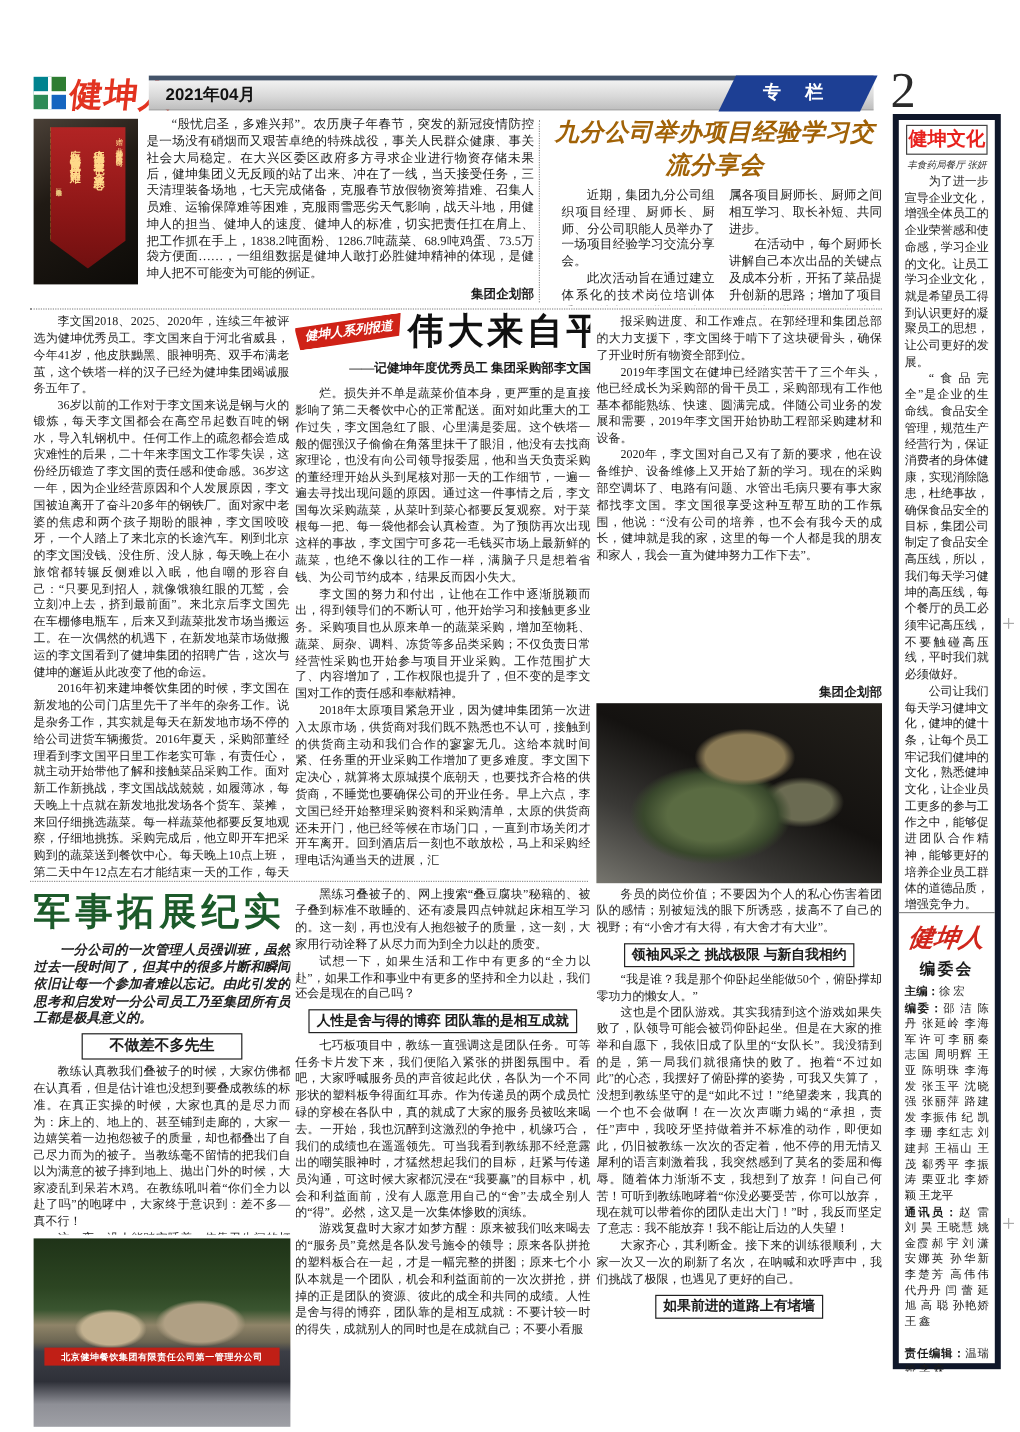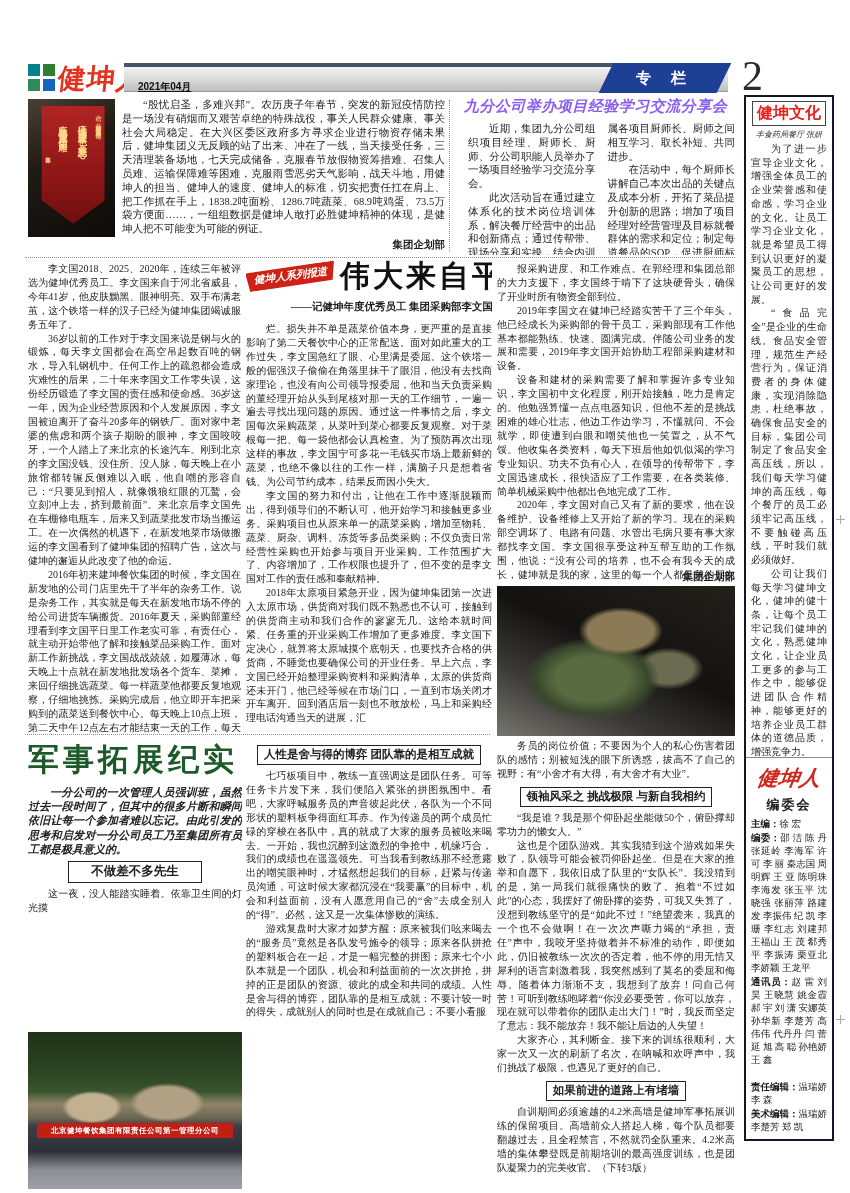--- a/index.html
+++ b/index.html
@@ -15,22 +15,22 @@
     background:conic-gradient(#2e7d32 0 25%, #1565c0 0 50%, #2e8b57 0 75%, #00838f 0);
     position:absolute; }
   .logo-icon::before, .logo-icon::after { content:""; position:absolute; background:#fff; }
   .logo-icon::before { left:12px; top:0; width:3px; height:27px; }
   .logo-icon::after { left:0; top:12px; width:27px; height:3px; }
   .logo-text { left:58px; top:60px; font-size:28px; font-weight:900; color:#e23320;
     transform:skewX(-6deg); letter-spacing:1px; }
   .header-bar { left:124px; top:63px; width:604px; height:29px;
     background:linear-gradient(180deg,#f2f2f2 0%,#d9d9d9 55%,#bfbfbf 100%);
     border-top:4px solid #44546a; border-bottom:1px solid #9a9a9a; }
-  .header-date { position:absolute; left:14px; top:13px; font-size:10px; font-weight:bold;
-    color:#111; font-family:"Liberation Sans","DejaVu Sans",sans-serif;text-decoration:underline; }
+  .header-date { position:absolute; left:14px; top:3px; font-size:14px; font-weight:bold;
+    color:#111; font-family:"Liberation Sans","DejaVu Sans",sans-serif; }
   .section-flag { position:absolute; right:4px; top:-4px; width:118px; height:30px;
     background:#1d3f94; transform:skewX(-26deg); }
   .section-flag span { display:block; transform:skewX(26deg); color:#fff; text-align:center;
     font:bold 15px/30px "Liberation Sans","DejaVu Sans",sans-serif; letter-spacing:8px; }
   .page-num { left:742px; top:52px; font-size:42px; color:#2a2a2a; font-weight:normal; }
 
   
   .paras p { text-indent:2em; text-align:justify; margin:0; }
   .bodytxt { font-size:10px; line-height:13.9px; }
   .toptxt  { font-size:10.5px; line-height:13.8px; }
@@ -50,22 +50,22 @@
   .pennant .ded { position:absolute; right:2px; top:4px; writing-mode:vertical-rl;
     font-size:6px; color:#ffd98a; letter-spacing:1px; height:70%; }
   .pennant .m1 { position:absolute; right:16px; top:12px; writing-mode:vertical-rl;
     font-size:9px; font-weight:bold; color:#ffd98a; letter-spacing:2px; height:78%; }
   .pennant .m2 { position:absolute; left:14px; top:12px; writing-mode:vertical-rl;
     font-size:9px; font-weight:bold; color:#ffd98a; letter-spacing:2px; height:78%; }
   .pennant .sig { position:absolute; left:2px; bottom:14px; writing-mode:vertical-rl;
     font-size:5px; color:#e8c87e; height:50%; }
   .tl-text { left:122px; top:98px; width:323px; height:154px; }
   .tm-art { left:456px; top:97px; width:279px; height:158px; }
-  .tm-title { text-align:center; color:#8b5cf6; font-weight:bold; font-style:italic;
-    font-size:15px; margin-bottom:6px; letter-spacing:0.5px; }
+  .tm-title { text-align:center; color:#a16207; font-weight:bold; font-style:italic;
+    font-size:20px; margin-bottom:6px; letter-spacing:0.5px; }
   .tm-cols { column-count:2; column-gap:12px;margin-left:12px; }
   .vdot-top { left:449px; top:100px; height:152px; }
   .hdot-1 { left:25px; top:257px; width:710px; }
 
   
   .hero-col1 { left:28px; top:262px; width:213px; height:472px; }
   .hero-col2 { left:246px; top:258px; width:246px; height:478px; }
   .hero-col3 { left:497px; top:262px; width:238px; height:320px; }
   .hero-header { position:relative; height:64px; width:292px; }
   .hero-badge { position:absolute; left:0; top:8px; transform:rotate(-7deg);
@@ -101,21 +101,21 @@
   .group-photo { left:28px; top:1032px; width:214px; height:157px; position:absolute;
     background:
       radial-gradient(ellipse 40px 22px at 30% 48%, #c2b190 0 60%, rgba(0,0,0,0) 75%),
       radial-gradient(ellipse 50px 26px at 65% 45%, #b0a084 0 60%, rgba(0,0,0,0) 75%),
       linear-gradient(180deg,#1f3318 0%,#2c4522 26%,#3a5530 38%,#8f8468 46%,#6b6552 55%,#3c3e46 60%,#2e3038 76%,#8e8f96 88%,#9fa0a6 100%); }
   .group-photo .banner { position:absolute; left:4%; top:58%; width:92%; height:15px;
     background:#c01f16; color:#fff; text-align:center;
     font:bold 7.5px/15px "Liberation Sans","DejaVu Sans",sans-serif; letter-spacing:0.5px; }
 
   
-  .sidebar { left:744px; top:95px; width:90px; height:1046px; border:2px solid #0f172a;
+  .sidebar { left:744px; top:95px; width:90px; height:1046px; border:5px solid #0f172a;
     background:#fff; position:absolute; }
   .sb-sec1 { padding:4px 5px 2px; height:660px; overflow:hidden; }
   .sb-title { border:1px solid #444; margin:0 1px 3px; text-align:center;
     color:#e8211d; font-weight:900; font-size:16px; padding:1px 0;
     font-family:"Liberation Sans","DejaVu Sans",sans-serif; }
   .sb-byline { text-align:center; font-size:8px; font-style:italic; color:#333; margin-bottom:2px; }
   .sb-sec1 .paras p { font-size:10px; line-height:13.7px; }
   .sb-divider { border-top:1px solid #8a8a8a; margin:0; }
   .sb-sec2 { padding:6px 5px 0; height:382px; overflow:hidden; }
   .sb-logo { text-align:center; color:#d0261c; font-weight:900; font-style:italic;
@@ -195,43 +195,47 @@
       <p>烂。损失并不单是蔬菜价值本身，更严重的是直接影响了第二天餐饮中心的正常配送。面对如此重大的工作过失，李文国急红了眼、心里满是委屈。这个铁塔一般的倔强汉子偷偷在角落里抹干了眼泪，他没有去找商家理论，也没有向公司领导报委屈，他和当天负责采购的董经理开始从头到尾核对那一天的工作细节，一遍一遍去寻找出现问题的原因。通过这一件事情之后，李文国每次采购蔬菜，从菜叶到菜心都要反复观察。对于菜根每一把、每一袋他都会认真检查。为了预防再次出现这样的事故，李文国宁可多花一毛钱买市场上最新鲜的蔬菜，也绝不像以往的工作一样，满脑子只是想着省钱、为公司节约成本，结果反而因小失大。</p>
       <p>李文国的努力和付出，让他在工作中逐渐脱颖而出，得到领导们的不断认可，他开始学习和接触更多业务。采购项目也从原来单一的蔬菜采购，增加至物耗、蔬菜、厨杂、调料、冻货等多品类采购；不仅负责日常经营性采购也开始参与项目开业采购。工作范围扩大了、内容增加了，工作权限也提升了，但不变的是李文国对工作的责任感和奉献精神。</p>
       <p>2018年太原项目紧急开业，因为健坤集团第一次进入太原市场，供货商对我们既不熟悉也不认可，接触到的供货商主动和我们合作的寥寥无几。这给本就时间紧、任务重的开业采购工作增加了更多难度。李文国下定决心，就算将太原城摸个底朝天，也要找齐合格的供货商，不睡觉也要确保公司的开业任务。早上六点，李文国已经开始整理采购资料和采购清单，太原的供货商还未开门，他已经等候在市场门口，一直到市场关闭才开车离开。回到酒店后一刻也不敢放松，马上和采购经理电话沟通当天的进展，汇</p>
     </div>
 </div>
 
 <div class="abs hero-col3 clip">
   <div class="paras bodytxt">
       <p>报采购进度、和工作难点。在郭经理和集团总部的大力支援下，李文国终于啃下了这块硬骨头，确保了开业时所有物资全部到位。</p>
       <p>2019年李国文在健坤已经踏实苦干了三个年头，他已经成长为采购部的骨干员工，采购部现有工作他基本都能熟练、快速、圆满完成。伴随公司业务的发展和需要，2019年李文国开始协助工程部采购建材和设备。</p>
-      <p>设备和建材的采购需要了解和掌握许多专业知识，李文国初中文化程度，刚开始接触，吃力是肯定的。他勉强算懂一点点电器知识，但他不差的是挑战困难的雄心壮志，他边工作边学习，不懂就问、不会就学，即使遭到白眼和嘲笑他也一笑置之，从不气馁。他收集各类资料，每天下班后他如饥似渴的学习专业知识。功夫不负有心人，在领导的传帮带下，李文国迅速成长，很快适应了工作需要，在各类装修、简单机械采购中他都出色地完成了工作。</p>
       <p>2020年，李文国对自己又有了新的要求，他在设备维护、设备维修上又开始了新的学习。现在的采购部空调坏了、电路有问题、水管出毛病只要有事大家都找李文国。李文国很享受这种互帮互助的工作氛围，他说：“没有公司的培养，也不会有我今天的成长，健坤就是我的家，这里的每一个人都是我的朋友和家人，我会一直为健坤努力工作下去”。</p>
     </div>
 </div>
 <div class="abs attr" style="left:497px; top:568px; width:238px;">集团企划部</div>
 <div class="cables-photo"></div>
 
 <div class="abs dotline-h hdot-2"></div>
 
 <div class="abs mil-col1 clip">
   <div class="mil-title">军事拓展纪实</div>
   <div class="mil-intro">
       <p>一分公司的一次管理人员强训班，虽然过去一段时间了，但其中的很多片断和瞬间依旧让每一个参加者难以忘记。由此引发的思考和启发对一分公司员工乃至集团所有员工都是极具意义的。</p>
     </div>
   <div class="box-heading">
     <span>不做差不多先生</span>
   </div>
   <div class="paras bodytxt">
+      <p>教练认真教我们叠被子的时候，大家仿佛都在认真看，但是估计谁也没想到要叠成教练的标准。在真正实操的时候，大家也真的是尽力而为：床上的、地上的、甚至铺到走廊的，大家一边嬉笑着一边抱怨被子的质量，却也都叠出了自己尽力而为的被子。当教练毫不留情的把我们自以为满意的被子摔到地上、抛出门外的时候，大家凌乱到呆若木鸡。在教练吼叫着“你们全力以赴了吗”的咆哮中，大家终于意识到：差不多—真不行！</p>
       <p>这一夜，没人能踏实睡着。依靠卫生间的灯光摸</p>
     </div>
 </div>
 
 <div class="abs mil-col2 clip">
+  <div class="paras bodytxt">
+      <p>黑练习叠被子的、网上搜索“叠豆腐块”秘籍的、被子叠到标准不敢睡的、还有凌晨四点钟就起床相互学习的。这一刻，再也没有人抱怨被子的质量，这一刻，大家用行动诠释了从尽力而为到全力以赴的质变。</p>
+      <p>试想一下，如果生活和工作中有更多的“全力以赴”，如果工作和事业中有更多的坚持和全力以赴，我们还会是现在的自己吗？</p>
+    </div>
   <div class="box-heading small">
     <span>人性是舍与得的博弈 团队靠的是相互成就</span>
   </div>
   <div class="paras bodytxt">
       <p>七巧板项目中，教练一直强调这是团队任务。可等任务卡片发下来，我们便陷入紧张的拼图氛围中。看吧，大家呼喊服务员的声音彼起此伏，各队为一个不同形状的塑料板争得面红耳赤。作为传递员的两个成员忙碌的穿梭在各队中，真的就成了大家的服务员被吆来喝去。一开始，我也沉醉到这激烈的争抢中，机缘巧合，我们的成绩也在遥遥领先。可当我看到教练那不经意露出的嘲笑眼神时，才猛然想起我们的目标，赶紧与传递员沟通，可这时候大家都沉浸在“我要赢”的目标中，机会和利益面前，没有人愿意用自己的“舍”去成全别人的“得”。必然，这又是一次集体惨败的演练。</p>
       <p>游戏复盘时大家才如梦方醒：原来被我们吆来喝去的“服务员”竟然是各队发号施令的领导；原来各队拼抢的塑料板合在一起，才是一幅完整的拼图；原来七个小队本就是一个团队，机会和利益面前的一次次拼抢，拼掉的正是团队的资源、彼此的成全和共同的成绩。人性是舍与得的博弈，团队靠的是相互成就：不要计较一时的得失，成就别人的同时也是在成就自己；不要小看服</p>
     </div>
 </div>
 
 <div class="abs mil-col3 clip">
@@ -242,23 +246,20 @@
     <span>领袖风采之 挑战极限 与新自我相约</span>
   </div>
   <div class="paras bodytxt">
       <p>“我是谁？我是那个仰卧起坐能做50个，俯卧撑却零功力的懒女人。”</p>
       <p>这也是个团队游戏。其实我猜到这个游戏如果失败了，队领导可能会被罚仰卧起坐。但是在大家的推举和自愿下，我依旧成了队里的“女队长”。我没猜到的是，第一局我们就很痛快的败了。抱着“不过如此”的心态，我摆好了俯卧撑的姿势，可我又失算了，没想到教练坚守的是“如此不过！”绝望袭来，我真的一个也不会做啊！在一次次声嘶力竭的“承担，责任”声中，我咬牙坚持做着并不标准的动作，即便如此，仍旧被教练一次次的否定着，他不停的用无情又犀利的语言刺激着我，我突然感到了莫名的委屈和侮辱。随着体力渐渐不支，我想到了放弃！问自己何苦！可听到教练咆哮着“你没必要受苦，你可以放弃，现在就可以带着你的团队走出大门！”时，我反而坚定了意志：我不能放弃！我不能让后边的人失望！</p>
       <p>大家齐心，其利断金。接下来的训练很顺利，大家一次又一次的刷新了名次，在呐喊和欢呼声中，我们挑战了极限，也遇见了更好的自己。</p>
     </div>
   <div class="box-heading small">
     <span>如果前进的道路上有堵墙</span>
   </div>
-  <div class="paras bodytxt">
-      <p>自训期间必须逾越的4.2米高墙是健坤军事拓展训练的保留项目。高墙前众人搭起人梯，每个队员都要翻越过去，且全程禁言，不然就罚全队重来。4.2米高墙的集体攀登既是前期培训的最高强度训练，也是团队凝聚力的完美收官。（下转3版）</p>
-    </div>
 </div>
 
 <div class="group-photo">
   <div class="banner">北京健坤餐饮集团有限责任公司第一管理分公司</div>
 </div>
 
 <div class="sidebar">
   <div class="sb-sec1">
     <div class="sb-title">健坤文化</div>
     <div class="sb-byline">丰食药局餐厅 张妍</div>

